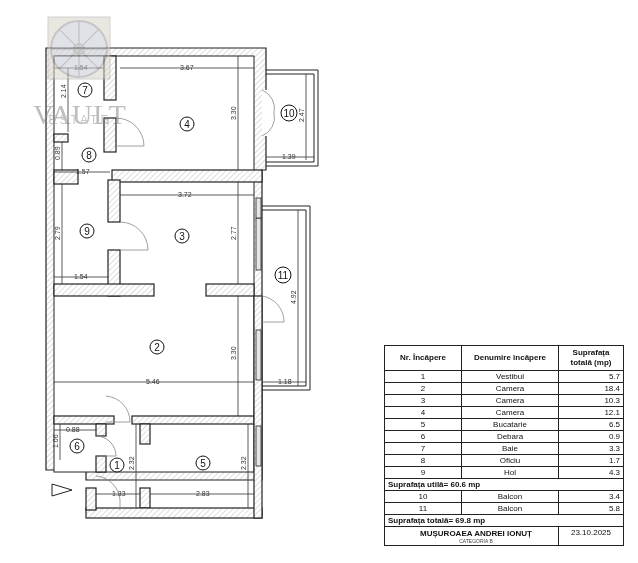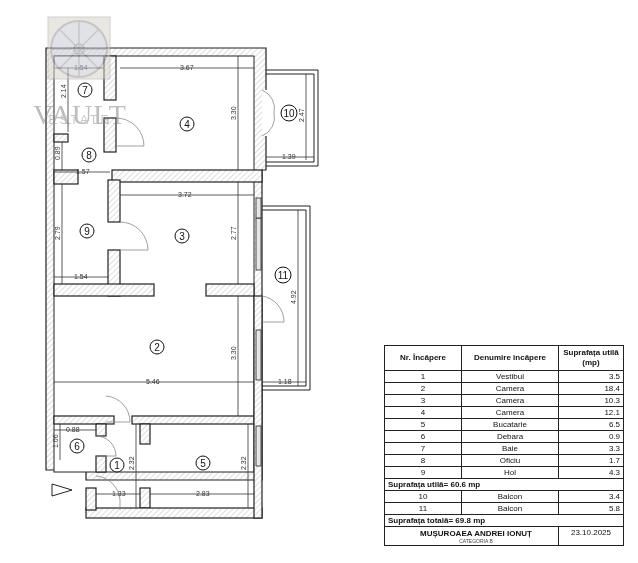--- a/index.html
+++ b/index.html
@@ -193,26 +193,26 @@
   </svg>
   <div class="word">VAULT</div>
   <div class="sub2">ESTATE</div>
 </div>
 
 <table id="area-table">
   <tbody>
       <tr>
     <th style="width:70px">Nr. Încăpere</th>
     <th style="width:90px">Denumire încăpere</th>
-    <th>Suprafața utilă (mp)</th>
+    <th>Suprafața totală (mp)</th>
   </tr>
   <tr>
         <td class="c">1</td>
         <td class="c">Vestibul</td>
-        <td class="r">3.5</td>
+        <td class="r">5.7</td>
       </tr>
   <tr>
         <td class="c">2</td>
         <td class="c">Camera</td>
         <td class="r">18.4</td>
       </tr>
   <tr>
         <td class="c">3</td>
         <td class="c">Camera</td>
         <td class="r">10.3</td>

